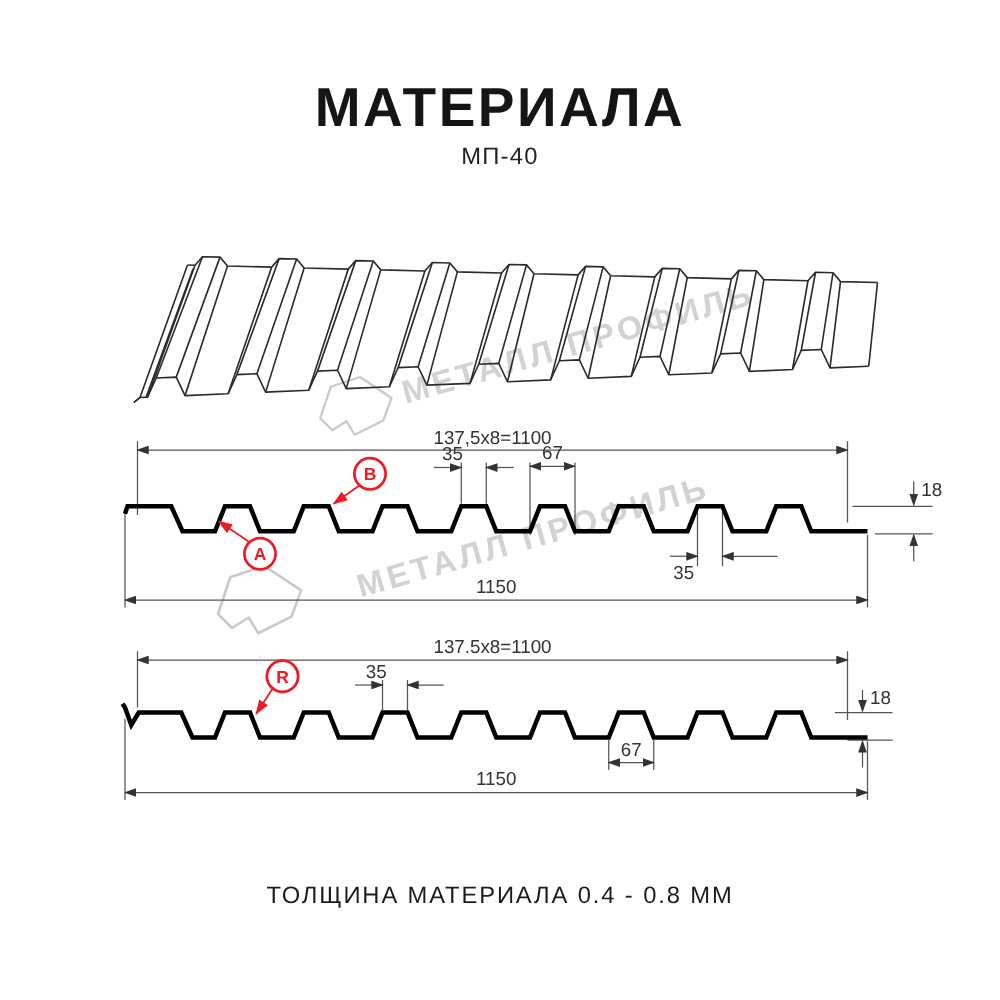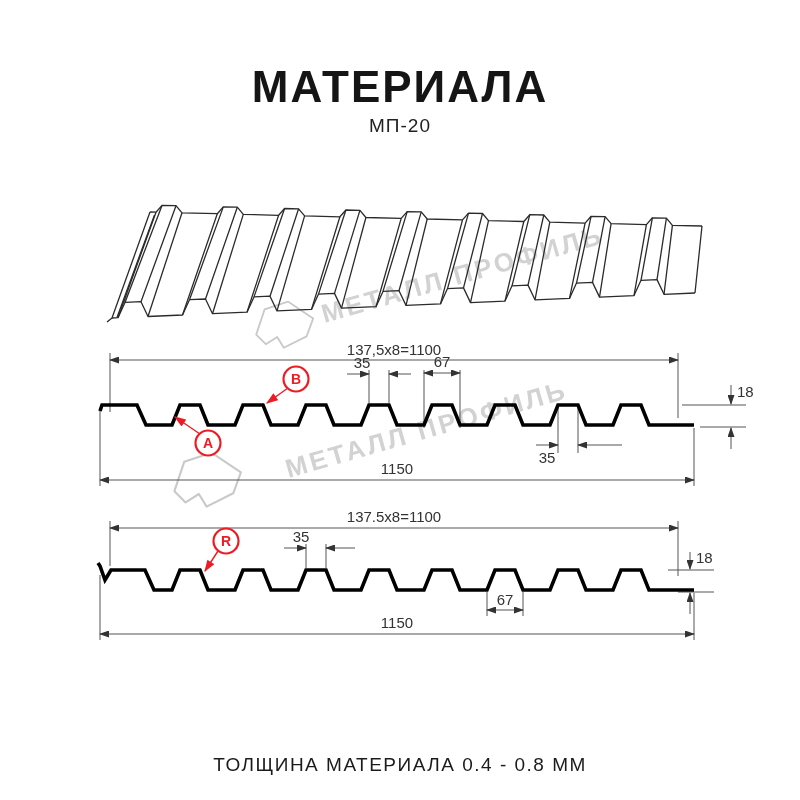--- a/index.html
+++ b/index.html
@@ -3,35 +3,35 @@
 <meta charset="utf-8">
 <style>
   html,body{margin:0;padding:0;background:#fff;}
   body{width:800px;height:800px;position:relative;overflow:hidden;
        font-family:"Liberation Sans", sans-serif;}
   .title{position:absolute;left:0;top:62px;width:800px;text-align:center;
          font-size:44px;font-weight:700;letter-spacing:2px;color:#151515;}
   .subtitle{position:absolute;left:0;top:115px;width:800px;text-align:center;
          font-size:19px;font-weight:500;letter-spacing:1px;color:#222;}
   .footer-note{position:absolute;left:0;top:706px;width:800px;text-align:center;
-         font-size:19px;font-weight:500;letter-spacing:1.5px;color:#1b1b1b;margin-top:48px;}
+         font-size:19px;font-weight:500;letter-spacing:1.5px;color:#1b1b1b;}
   .wm{position:absolute;z-index:0;}
   .wm-text{position:absolute;white-space:nowrap;font-size:26px;font-weight:700;
            letter-spacing:3px;color:#d2d2d2;transform:rotate(-16deg);
            transform-origin:0 0;z-index:0;}
   svg.layer{position:absolute;z-index:1;}
   svg text{font-family:"Liberation Sans", sans-serif;}
   .dim-label{font-size:15px;fill:#333;}
   .marker-letter{font-size:14px;font-weight:700;fill:#ed1c24;}
 </style>
 </head>
 <body>
 
 <div class="title">МАТЕРИАЛА</div>
-<div class="subtitle">МП-20</div>
+<div class="subtitle">МП-40</div>
 
 <div class="wm" style="left:254px;top:301px;">
   <svg width="62" height="48" viewBox="0 0 100 80">
     <polygon points="2,56 16,14 55,1 97,29 86,59 48,78 37,60 18,72" fill="none" stroke="#c9c9c9" stroke-width="3" stroke-linejoin="round"></polygon>
   </svg>
 </div>
 <div class="wm-text" style="left:318px;top:300px;">МЕТАЛЛ ПРОФИЛЬ</div>
 
 <div class="wm" style="left:172px;top:452px;">
   <svg width="72" height="56" viewBox="0 0 100 80">

